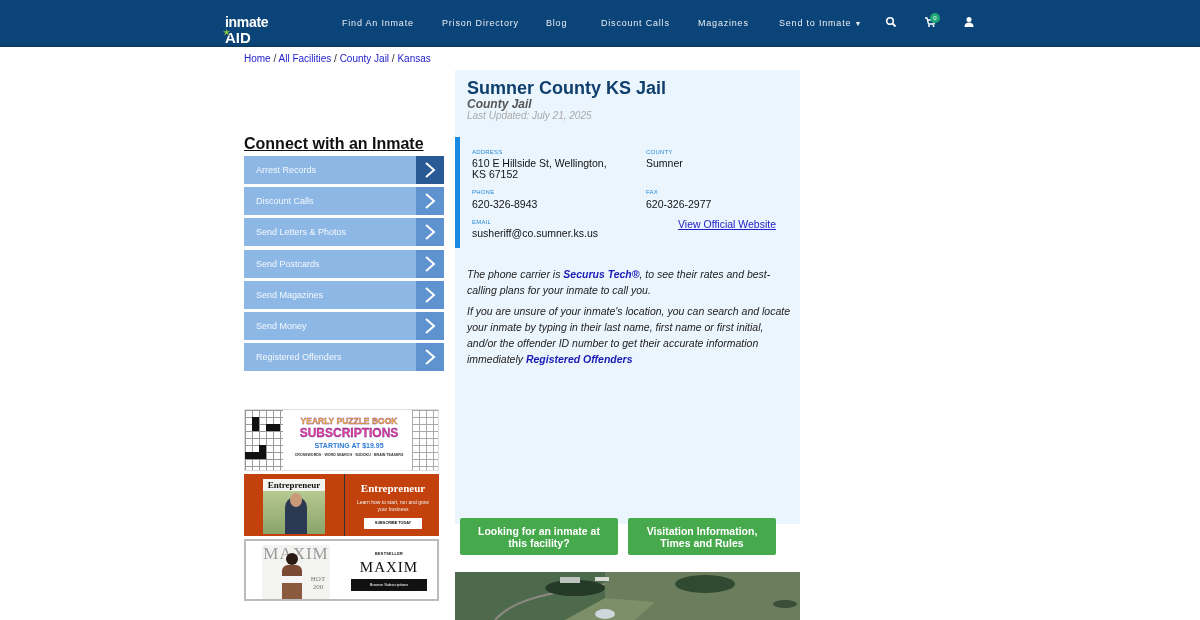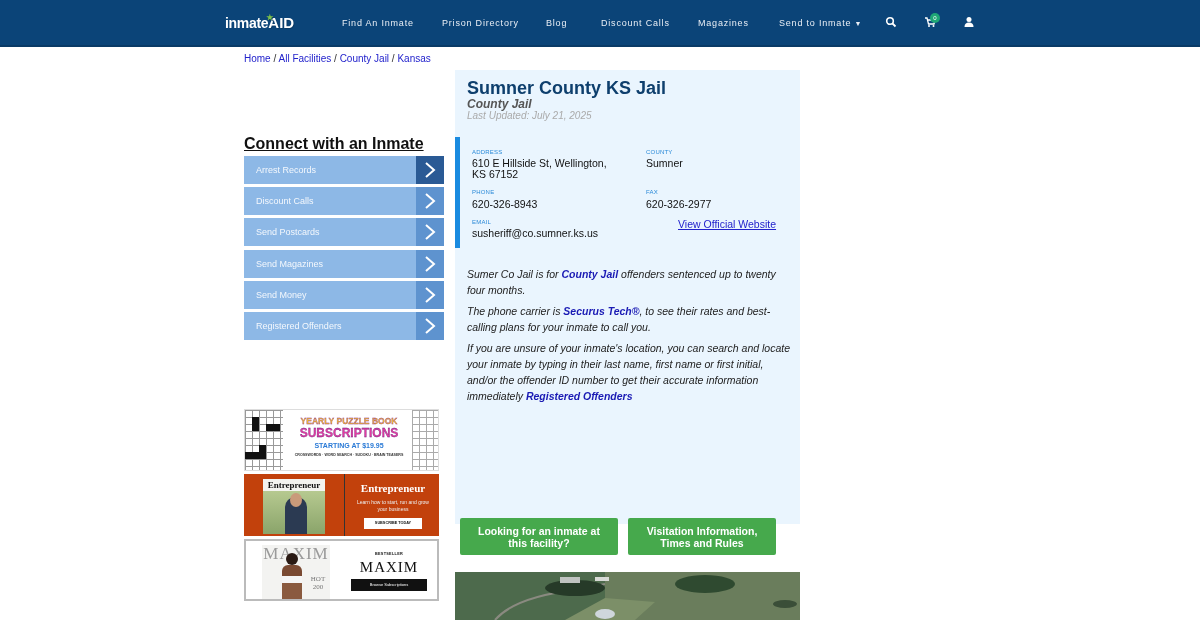--- a/index.html
+++ b/index.html
@@ -1,20 +1,20 @@
 <!DOCTYPE html>
 <html><head>
 <meta charset="utf-8">
 <style>
 * { box-sizing: border-box; margin: 0; padding: 0; }
 html, body { width: 1200px; height: 620px; overflow: hidden; background: #ffffff; font-family: "Liberation Sans", sans-serif; }
 a { text-decoration: none; }
 
 .navbar { position: absolute; left: 0; top: 0; width: 1200px; height: 47px; background: #0b4478; border-bottom: 2px solid #0a3a66; }
-.logo { position: absolute; left: 225px; top: 14px; height: 18px; display: flex; align-items: center; }
+.logo { position: absolute; left: 225px; top: 14px; height: 18px; display: flex; align-items: flex-start; flex-direction: column; }
 .logo .l1 { color: #fff; font-weight: bold; font-size: 14px; letter-spacing: -0.3px; line-height: 16px; }
 .logo .l2 { color: #fff; font-weight: bold; font-size: 15px; line-height: 16px; position: relative; text-shadow: 1px 1px 0 #0a3a66; }
 .logo .star { position: absolute; left: -2px; top: -5px; color: #7cc04a; font-size: 8px; }
 .nav-link { position: absolute; top: 17px; color: #e9eef5; font-size: 9px; letter-spacing: 0.8px; line-height: 12px; white-space: nowrap; }
 .nav-icon { position: absolute; top: 14px; width: 16px; height: 16px; color: #fff; }
 .cart-badge { position: absolute; left: 930px; top: 13px; width: 10px; height: 10px; border-radius: 50%; background: #1fa776; color: #fff; font-size: 6px; line-height: 10px; text-align: center; }
 
 .breadcrumb { position: absolute; left: 244px; top: 53px; font-size: 10px; color: #333; line-height: 12px; }
 .breadcrumb a { color: #2222cc; }
 
@@ -103,20 +103,28 @@
   </a>
   <a class="side-item">
     <span class="label">Discount Calls</span>
     <span class="arrow">
         <svg width="12" height="16" viewBox="0 0 12 16">
           <path d="M2 1 L10 8 L2 15" stroke="#fff" stroke-width="2" fill="none"></path>
         </svg>
       </span>
   </a>
   <a class="side-item">
+    <span class="label">Send Letters &amp; Photos</span>
+    <span class="arrow">
+        <svg width="12" height="16" viewBox="0 0 12 16">
+          <path d="M2 1 L10 8 L2 15" stroke="#fff" stroke-width="2" fill="none"></path>
+        </svg>
+      </span>
+  </a>
+  <a class="side-item">
     <span class="label">Send Postcards</span>
     <span class="arrow">
         <svg width="12" height="16" viewBox="0 0 12 16">
           <path d="M2 1 L10 8 L2 15" stroke="#fff" stroke-width="2" fill="none"></path>
         </svg>
       </span>
   </a>
   <a class="side-item">
     <span class="label">Send Magazines</span>
     <span class="arrow">
@@ -200,21 +208,20 @@
 <div class="field-val" style="left:646px;top:157px">Sumner</div>
 <div class="field-label" style="left:472px;top:189px">PHONE</div>
 <div class="field-val" style="left:472px;top:198px">620-326-8943</div>
 <div class="field-label" style="left:646px;top:189px">FAX</div>
 <div class="field-val" style="left:646px;top:198px">620-326-2977</div>
 <div class="field-label" style="left:472px;top:219px">EMAIL</div>
 <div class="field-val" style="left:472px;top:227px">susheriff@co.sumner.ks.us</div>
 <a class="field-link" style="left:678px;top:218px">View Official Website</a>
 
 <div class="desc">
-  <p><span>Sumer Co Jail is for </span><a>County Jail</a><span> offenders sentenced up to twenty four months.</span></p>
   <p><span>The phone carrier is </span><a>Securus Tech®</a><span>, to see their rates and best-calling plans for your inmate to call you.</span></p>
   <p><span>If you are unsure of your inmate's location, you can search and locate your inmate by typing in their last name, first name or first initial, and/or the offender ID number to get their accurate information immediately </span><a>Registered Offenders</a></p>
 </div>
 
 <a class="green-btn" style="left:460px;width:158px">Looking for an inmate at this facility?</a>
 <a class="green-btn" style="left:628px;width:148px">Visitation Information, Times and Rules</a>
 
 <div class="map">
   <svg width="345" height="48" viewBox="0 0 345 48">
     <rect width="345" height="48" fill="#5a7558"></rect>

